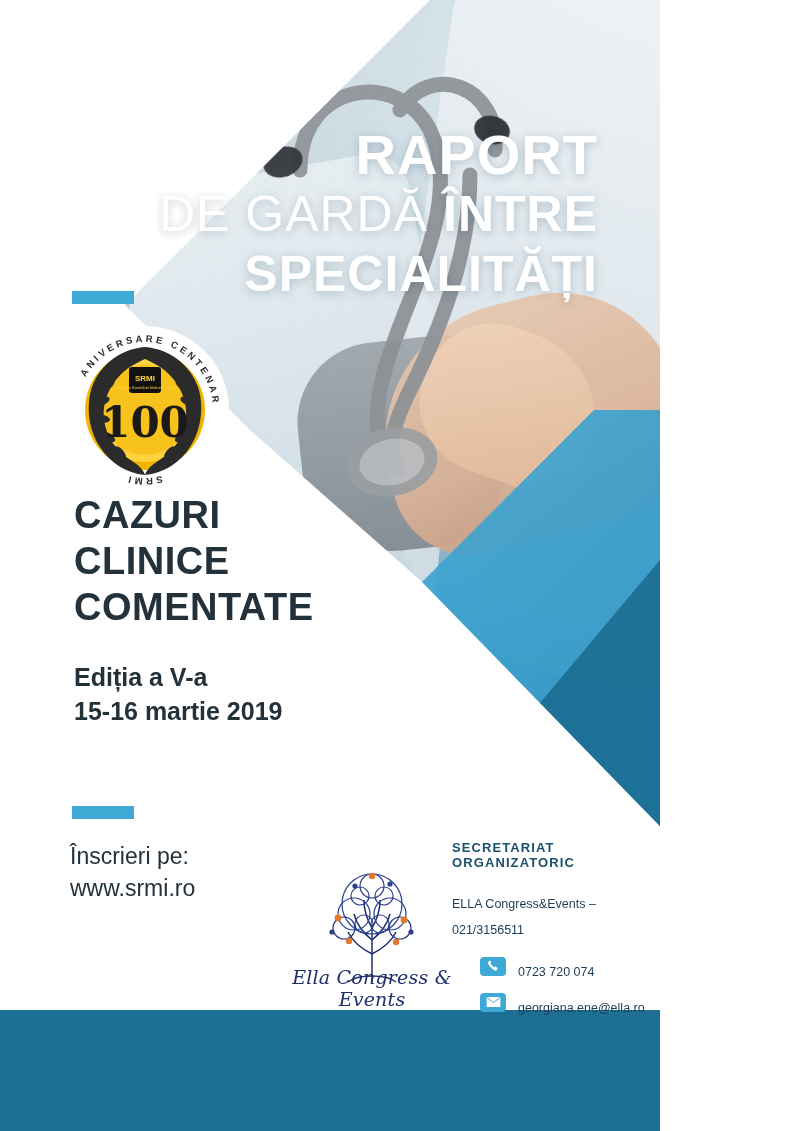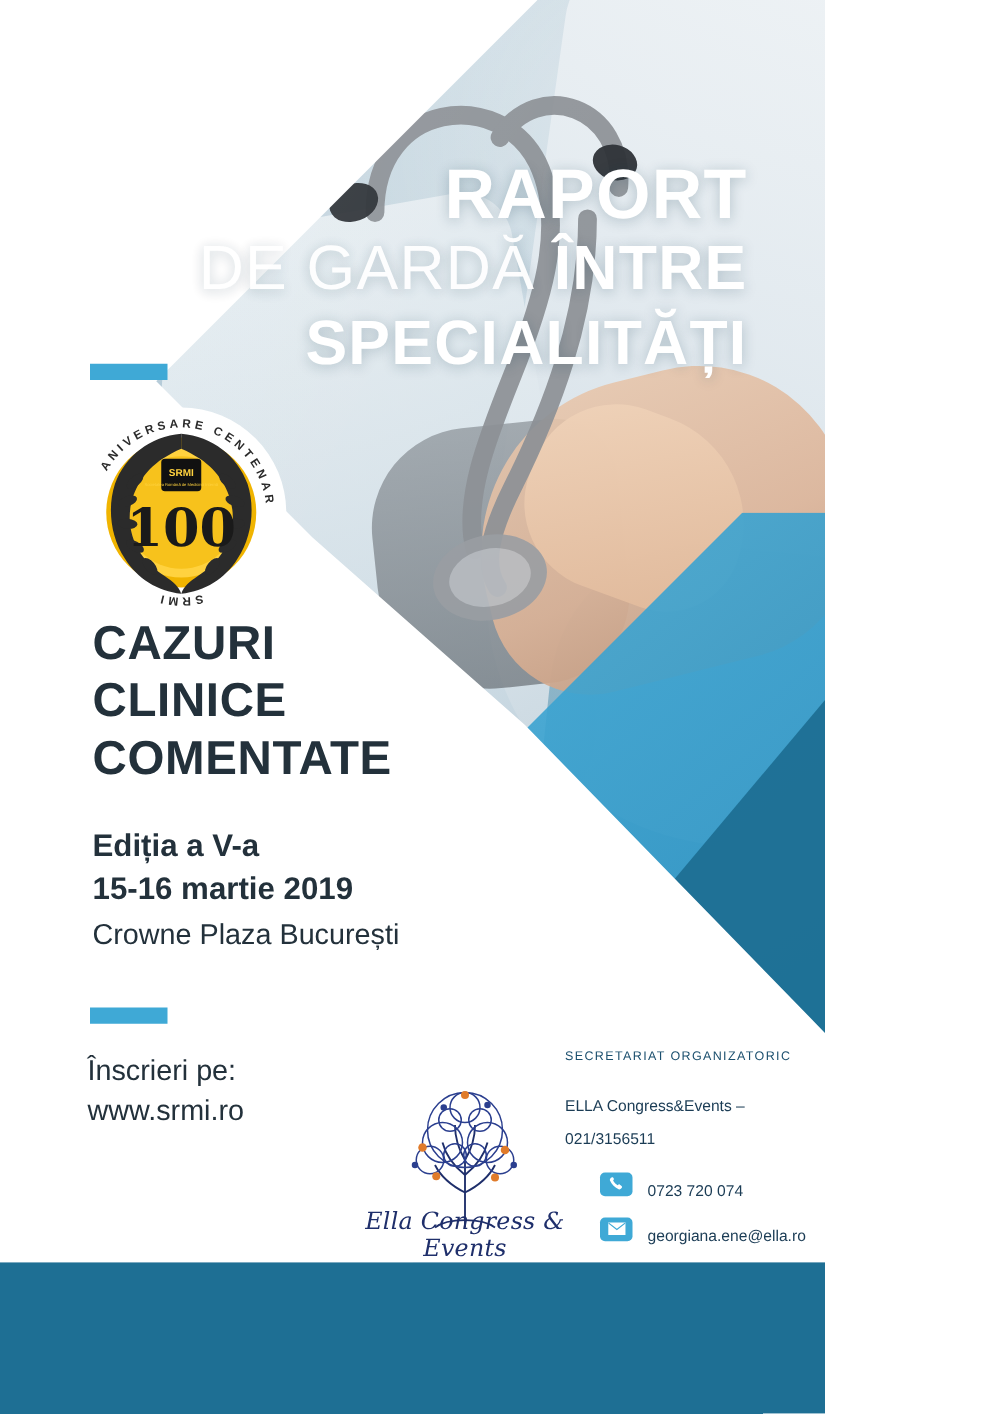--- a/index.html
+++ b/index.html
@@ -159,21 +159,21 @@
     position: absolute; left: 70px; top: 840px;
     color: #23313b; font-size: 23px; line-height: 32px;
   }
 
   
   .sec {
     position: absolute; left: 452px; top: 840px;
     color: #1b3c55;
   }
   .sec .sec-title {
-    font-size: 10px; letter-spacing: 1.1px; font-weight: normal; color: #1b4f6e;
+    font-size: 13px; letter-spacing: 1.1px; font-weight: bold; color: #1b4f6e;
     margin-bottom: 18px;
   }
   .sec .sec-line { font-size: 12.5px; line-height: 26px; color: #1b3c55; margin-top: 21px; }
   .sec .contact-row { display: flex; align-items: center; gap: 12px; margin-top: 10px; margin-left: 28px; }
   .sec .contact-row .txt { font-size: 12.5px; color: #1b3c55; margin-top: 12px; }
   .pill {
     width: 26px; height: 19px; border-radius: 4px; background: #3fa9d6;
     display: flex; align-items: center; justify-content: center; flex: 0 0 auto;
   }
   .pill svg { display: block; }
@@ -283,21 +283,20 @@
 
   <div class="headline">
     <div>CAZURI</div>
     <div>CLINICE</div>
     <div>COMENTATE</div>
   </div>
 
   <div class="edition">
     <div class="e1">Ediția a V-a</div>
     <div class="e2">15-16 martie 2019</div>
-    <div class="e3">Crowne Plaza București</div>
   </div>
 
   <div class="reg">
     <div>Înscrieri pe:</div>
     <div>www.srmi.ro</div>
   </div>
 
   <div class="ella">
     <svg viewBox="0 0 160 130" width="160" height="130">
       <g stroke="#1f2f6b" stroke-width="1.5" fill="none">

